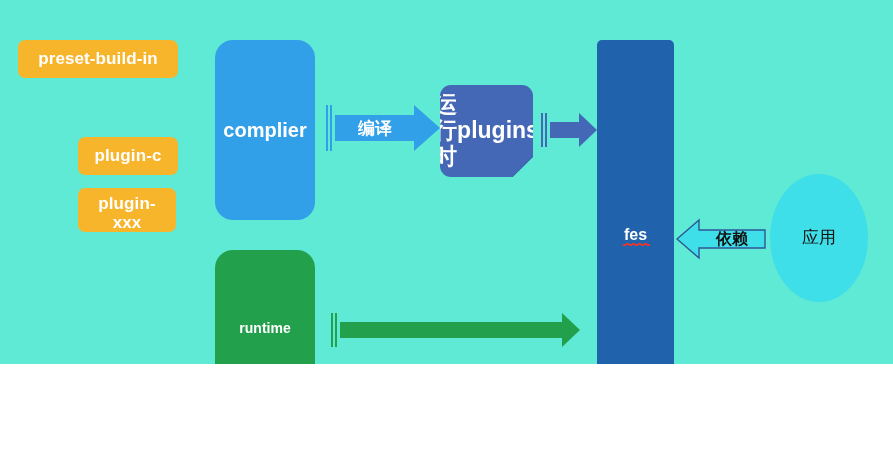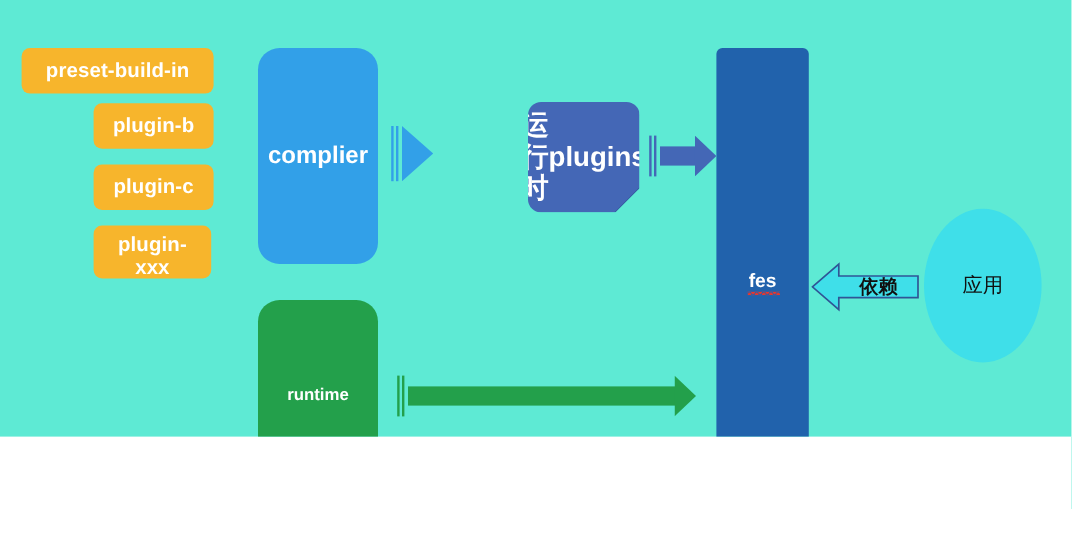--- a/index.html
+++ b/index.html
@@ -198,43 +198,41 @@
   }
 </style>
 </head>
 <body>
 
 <div id="canvas">
 
   <div class="node chip" id="chip-preset">
     <span>preset-build-in</span>
   </div>
-  <div class="node chip" id="chip-b">
-    <span>plugin-b</span>
-  </div>
   <div class="node chip" id="chip-c">
     <span>plugin-c</span>
   </div>
   <div class="node chip" id="chip-xxx">
     <span class="chip-text">plugin-xxx</span>
   </div>
 
   <div class="node" id="complier">
     <span>complier</span>
   </div>
 
   <div class="node" id="runtime">
     <span>runtime</span>
   </div>
 
   <div class="barrow" id="arrow-compile">
     <span class="stripes">
         <i></i>
         <i></i>
       </span>
+    <span class="shaft">编译</span>
     <span class="head"></span>
   </div>
 
   <div class="node" id="plugins">
     <span>运行时</span>
     <span>plugins</span>
     <span class="fold"></span>
   </div>
 
   <div class="barrow" id="arrow-plug">

